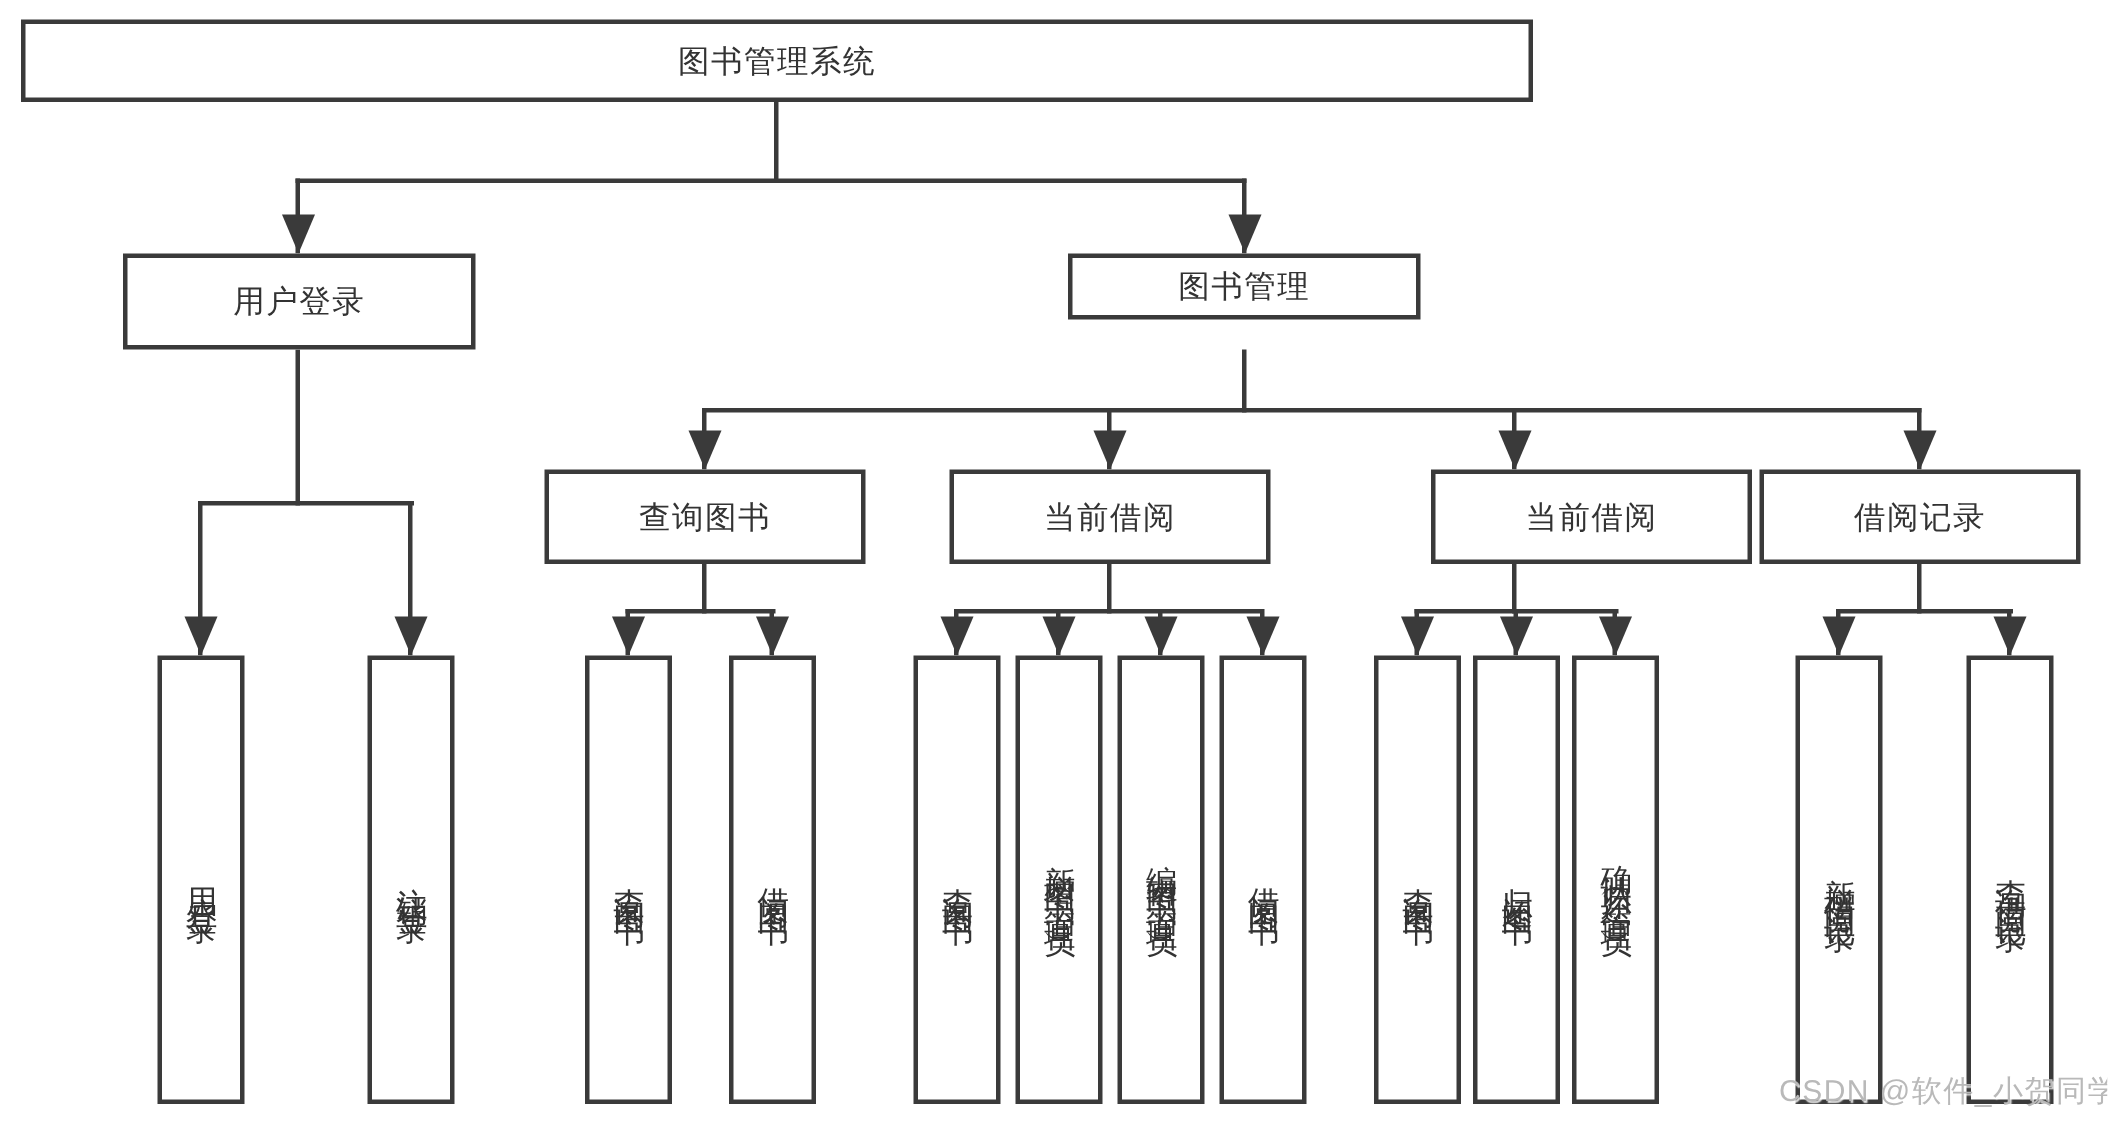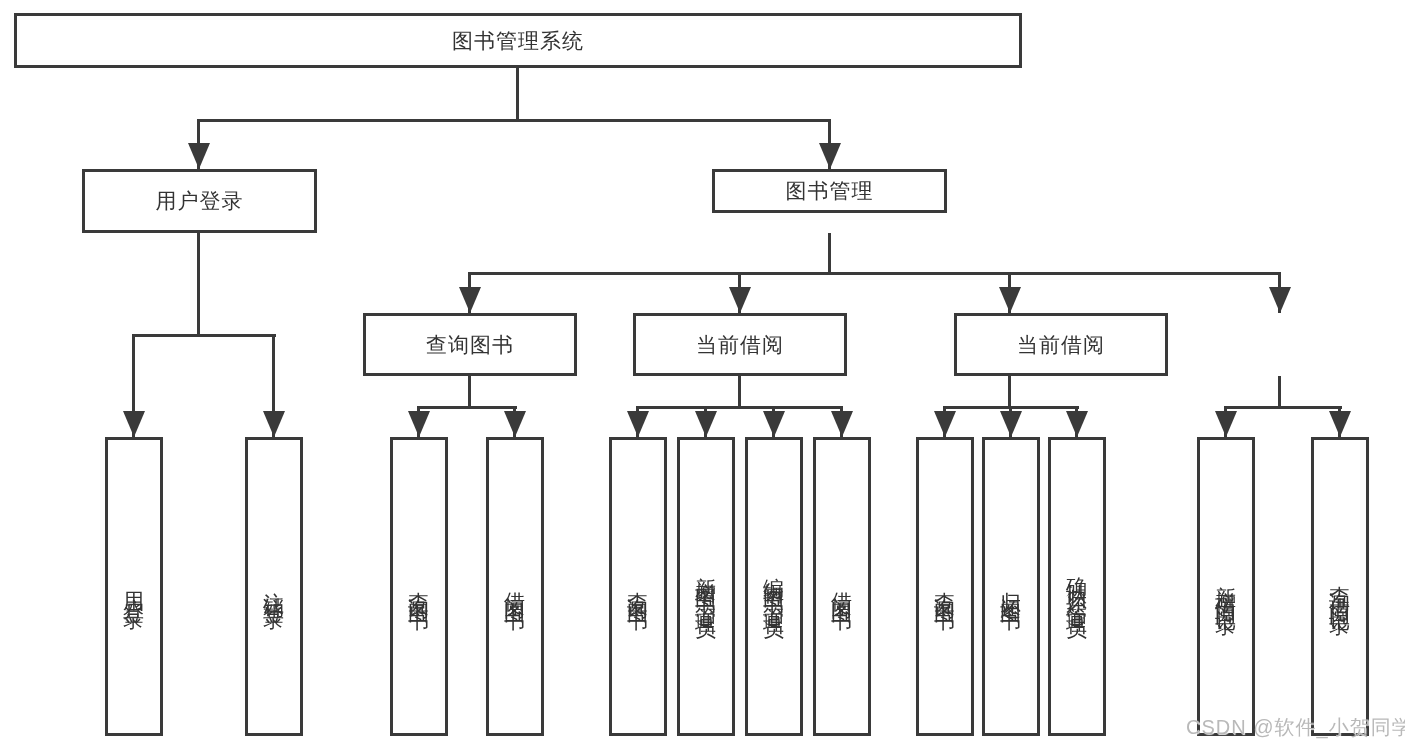--- a/index.html
+++ b/index.html
@@ -97,20 +97,21 @@
   <div class="ln" style="left:1008px;top:272px;width:3px;height:41px"></div>
   <div class="ln" style="left:1278px;top:272px;width:3px;height:41px"></div>
   <div class="arr" style="left:459px;top:287px"></div>
   <div class="arr" style="left:729px;top:287px"></div>
   <div class="arr" style="left:999px;top:287px"></div>
   <div class="arr" style="left:1269px;top:287px"></div>
 
   <div class="box box-h" style="left:363px;top:313px;width:214px;height:63px">查询图书</div>
   <div class="box box-h" style="left:633px;top:313px;width:214px;height:63px">当前借阅</div>
   <div class="box box-h" style="left:954px;top:313px;width:214px;height:63px">当前借阅</div>
+  <div class="box box-h" style="left:1173px;top:313px;width:214px;height:63px">借阅记录</div>
 
   <div class="ln" style="left:468px;top:376px;width:3px;height:33px"></div>
   <div class="ln" style="left:417px;top:406px;width:100px;height:3px"></div>
   <div class="ln" style="left:417px;top:406px;width:3px;height:31px"></div>
   <div class="ln" style="left:513px;top:406px;width:3px;height:31px"></div>
   <div class="arr" style="left:408px;top:411px"></div>
   <div class="arr" style="left:504px;top:411px"></div>
 
   <div class="ln" style="left:738px;top:376px;width:3px;height:33px"></div>
   <div class="ln" style="left:636px;top:406px;width:206px;height:3px"></div>

